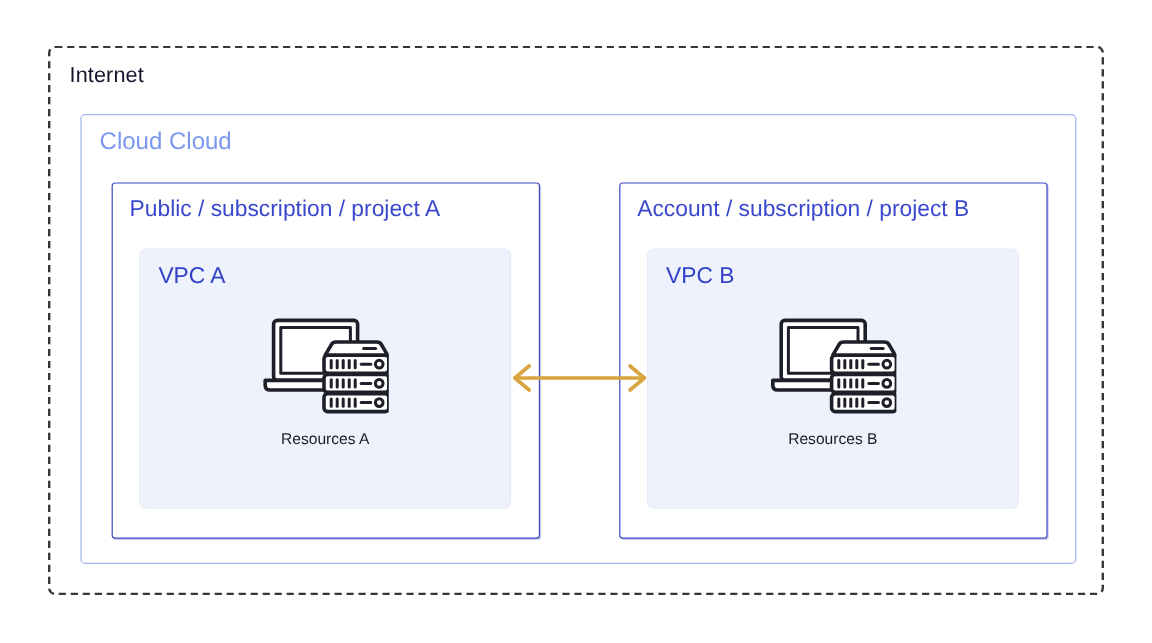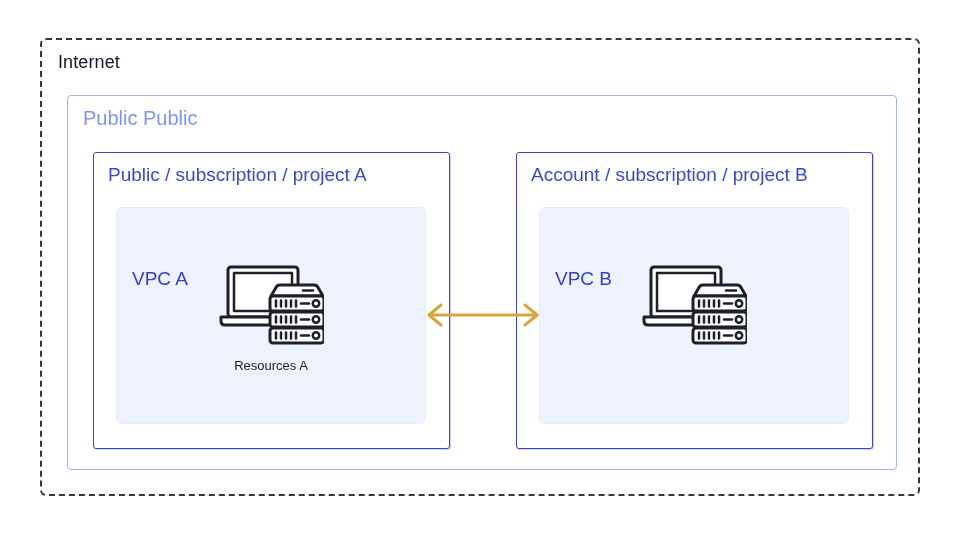--- a/index.html
+++ b/index.html
@@ -54,21 +54,21 @@
 
   .vpc-box {
     position: absolute; left: 22px; top: 54px;
     width: 310px; height: 217px;
     background: #eef2fc;
     border: 1px solid #e7ecf9;
     border-radius: 6px;
   }
   .vpc-label {
     position: absolute; left: 15px; top: 12px;
-    font-size: 19px; font-weight: 500; color: #3340c8; margin-top: 48px;
+    font-size: 19px; font-weight: 500; color: #3340c8;
   }
 
   .resources-icon {
     position: absolute; left: 50%; top: 56px;
     transform: translateX(-50%);
     width: 106px; height: 82px;
   }
   .resources-label {
     position: absolute; left: 0; top: 150px;
     width: 100%; text-align: center;
@@ -82,21 +82,21 @@
 </style>
 </head>
 <body>
 
 <div class="canvas">
 
   <div class="internet-box">
     <div class="internet-label">Internet</div>
 
     <div class="cloud-box">
-      <div class="cloud-label">Public Public</div>
+      <div class="cloud-label">Cloud Cloud</div>
 
       <div class="account-box account-a">
         <div class="account-title">Public / subscription / project A</div>
 
         <div class="vpc-box">
           <div class="vpc-label">VPC A</div>
 
           <svg class="resources-icon" viewBox="0 0 106 82" fill="none" stroke="#1f1f2a" stroke-width="3" stroke-linecap="round" stroke-linejoin="round">
 
             <rect x="10" y="3" width="70" height="50" rx="3" fill="#ffffff"></rect>
@@ -170,20 +170,21 @@
               <line x1="58" y1="68.5" x2="58" y2="74.5"></line>
                 <line x1="63" y1="68.5" x2="63" y2="74.5"></line>
               <line x1="68" y1="68.5" x2="68" y2="74.5"></line>
                 <line x1="73" y1="68.5" x2="73" y2="74.5"></line>
               <line x1="78" y1="68.5" x2="78" y2="74.5"></line>
               <line x1="83" y1="71.5" x2="91" y2="71.5"></line>
               <circle cx="98" cy="71.5" r="3.2" fill="#ffffff"></circle>
             </g>
           </svg>
 
+          <div class="resources-label">Resources B</div>
         </div>
       </div>
 
       <svg class="connection-arrow" viewBox="0 0 118 28" fill="none" stroke="#d7a43e" stroke-width="3" stroke-linecap="round" stroke-linejoin="round">
         <line x1="5" y1="14" x2="113" y2="14"></line>
         <polyline points="17,4 5,14 17,24"></polyline>
         <polyline points="101,4 113,14 101,24"></polyline>
       </svg>
 
     </div>

